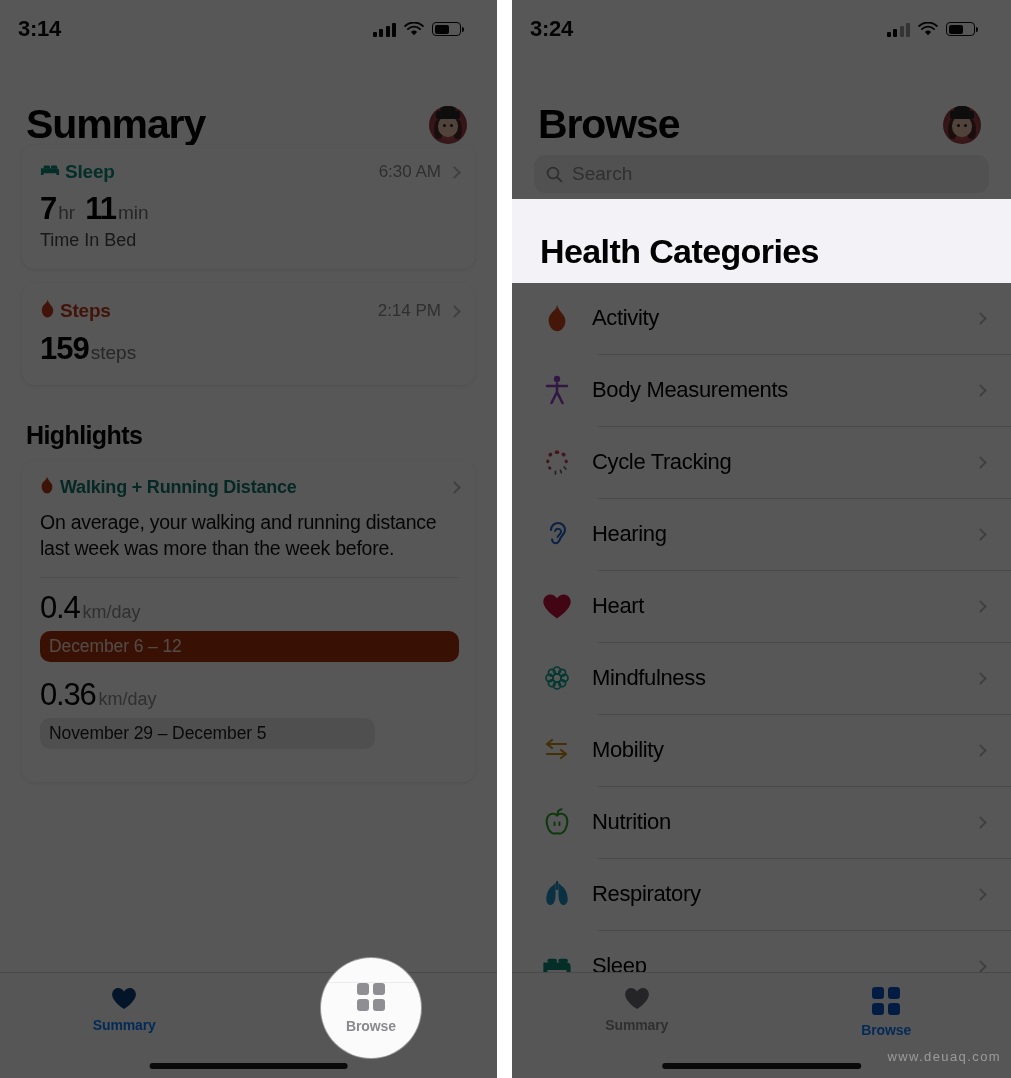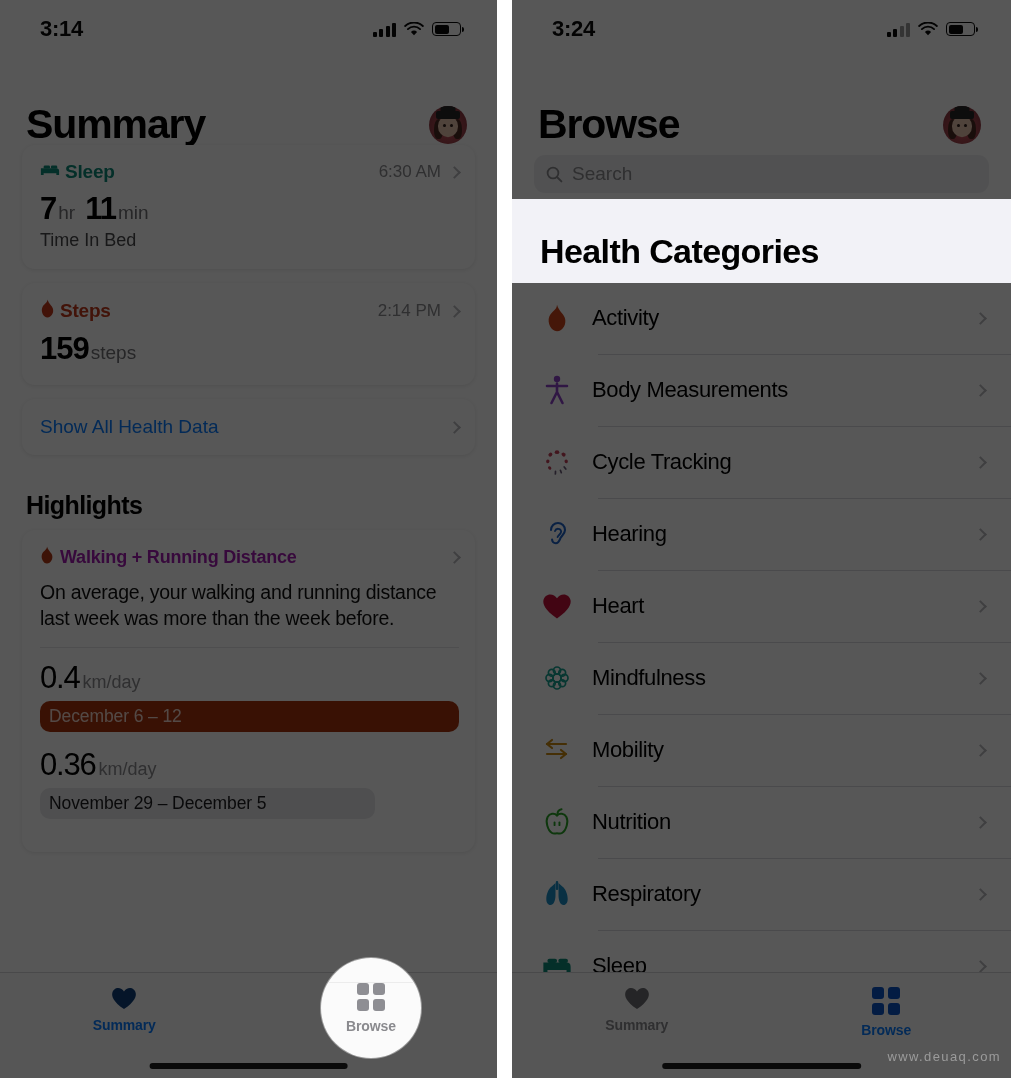--- a/index.html
+++ b/index.html
@@ -40,21 +40,21 @@
     z-index: 50;
   }
 
   
   .statusbar {
     position: relative;
     height: 58px;
     display: flex;
     align-items: center;
     justify-content: space-between;
-    padding: 0 36px 0 40px;
+    padding: 0 36px 0 18px;
   }
   .clock {
     font-size: 22px;
     font-weight: 700;
     color: #0a0a0a;
     letter-spacing: -0.3px;
   }
   .status-icons { display: flex; align-items: center; gap: 8px; }
   .signal { display: flex; align-items: flex-end; gap: 2.5px; height: 15px; }
   .signal i { width: 4px; background: #0a0a0a; border-radius: 1px; display:block; }
@@ -168,21 +168,21 @@
   }
   .link-card .txt { font-size: 19px; color: #0a7cff; font-weight: 400; }
 
   
   .hl-head {
     display: flex; align-items: center; justify-content: space-between;
     margin-bottom: 11px;
   }
   .hl-title {
     display: flex; align-items: center; gap: 6px;
-    font-size: 18px; font-weight: 700; color: #a21caf; letter-spacing: -0.2px;
+    font-size: 18px; font-weight: 700; color: #0f766e; letter-spacing: -0.2px;
   }
   .hl-body {
     font-size: 19.5px; line-height: 1.33; color: #111; font-weight: 400;
     letter-spacing: -0.25px;
   }
   .hl-rule { height: 1px; background: #e3e3e6; margin: 15px 0 12px; }
   .hl-val { display: flex; align-items: baseline; gap: 3px; margin-bottom: 5px; }
   .hl-val .n { font-size: 31px; font-weight: 400; color: #000; letter-spacing: -1.2px; }
   .hl-val .u { font-size: 18px; color: #8a8a8e; }
   .hl-bar {
@@ -359,24 +359,20 @@
               <span class="card-time">2:14 PM</span>
               <span class="chev"></span>
             </div>
           </div>
           <div class="metric">
             <span class="num">159</span>
             <span class="unit">steps</span>
           </div>
         </div>
 
-        <div class="link-card">
-          <span class="txt">Show All Health Data</span>
-          <span class="chev"></span>
-        </div>
       </div>
 
       <div class="section-head" style="padding-top:22px">
         <div class="section-title">Highlights</div>
       </div>
 
       <div class="cards">
         <div class="card">
           <div class="hl-head">
             <div class="hl-title">

